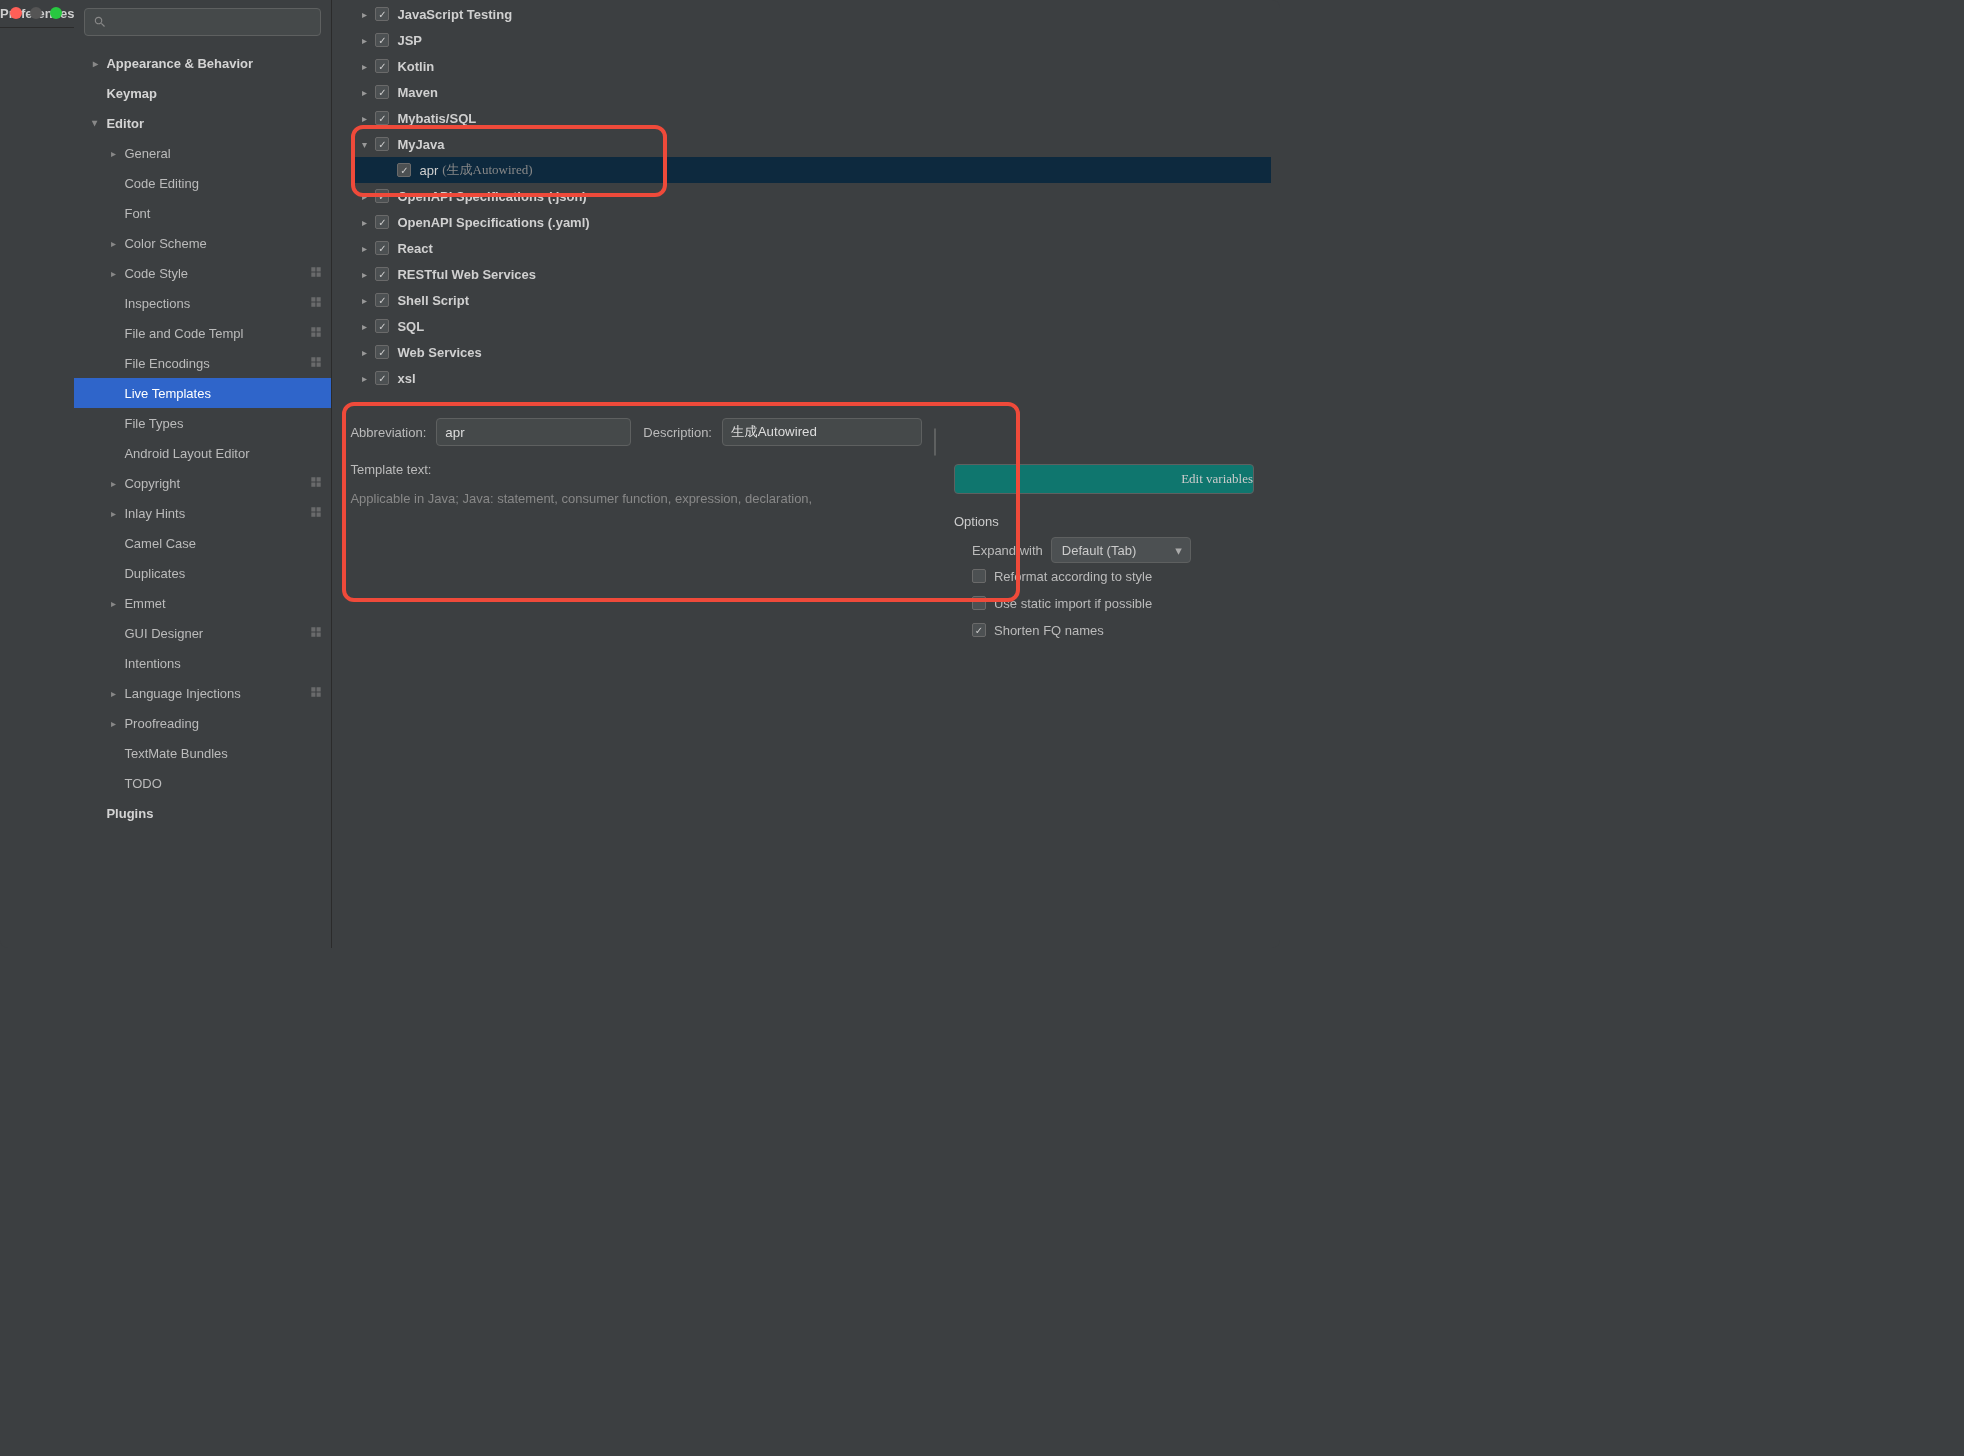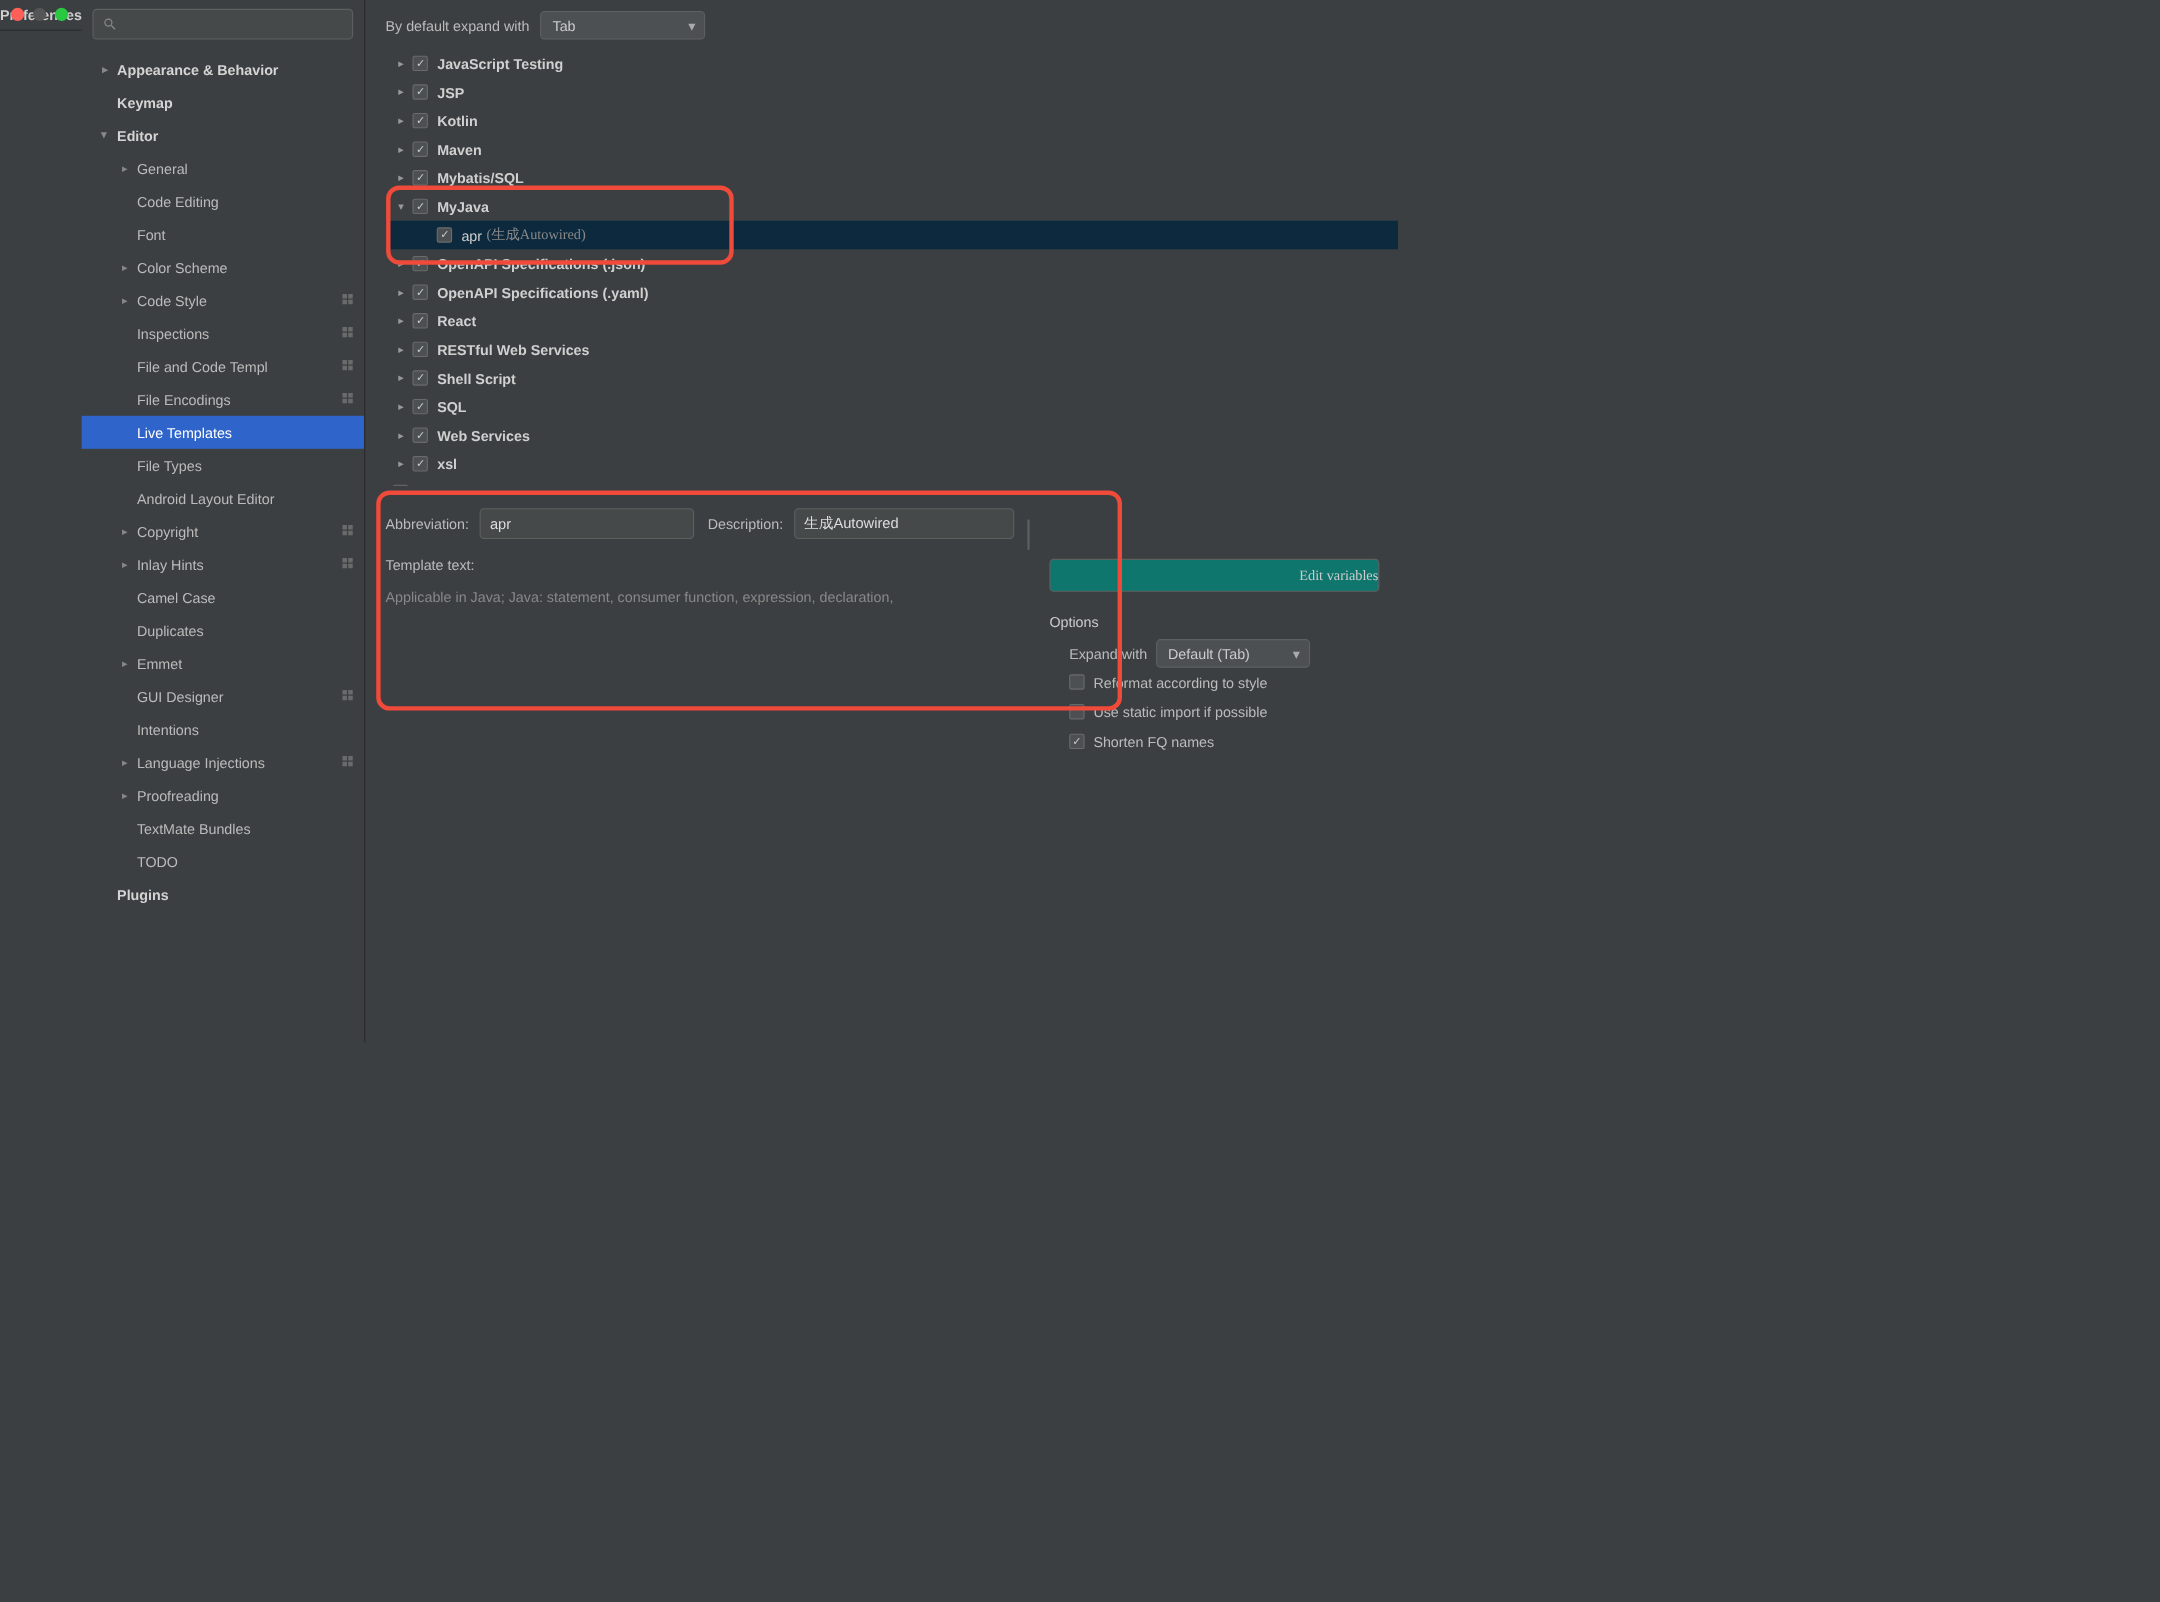--- a/index.html
+++ b/index.html
@@ -238,26 +238,20 @@
           </div>
           <div class="tree-item bold">
             <span class="chev"></span>
             <span class="lbl">Plugins</span>
           </div>
         </div>
     </div>
 
     <div class="main">
 
-      <div class="expand-row">
-        <span>By default expand with</span>
-        <div class="select">
-          <span>Tab</span>
-        </div>
-      </div>
 
       <div class="content-row">
         <div class="template-panel">
           <div class="template-list" id="tlist">
             <div class="red-box" style="left:0px; top:124px; width:316px; height:72px;"></div>
           <div class="tl-item">
                 <span class="chev">▸</span>
                 <span class="cb checked"></span>
                 <span class="name">JavaScript Testing</span>
               </div>

